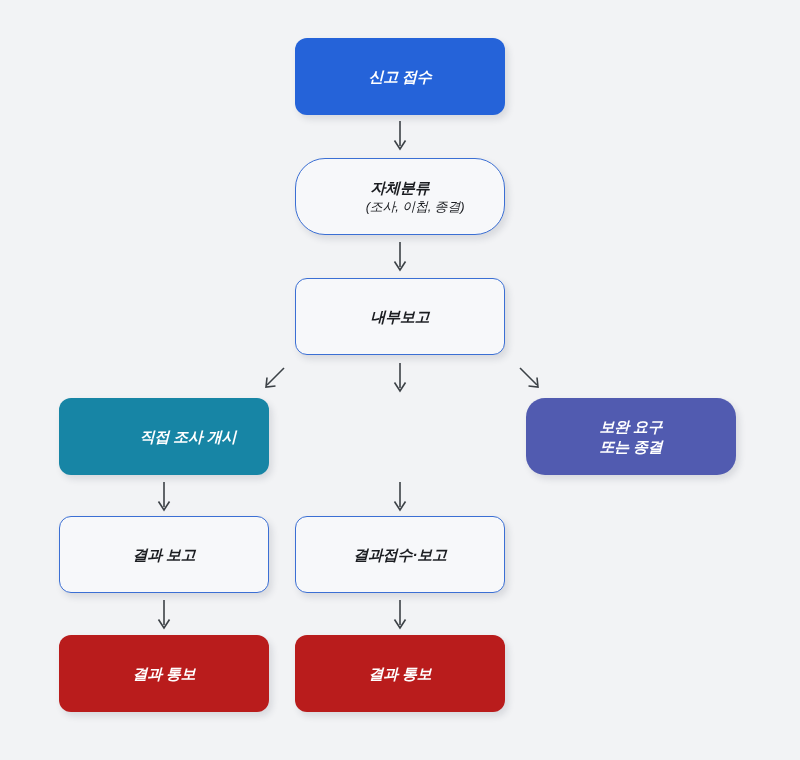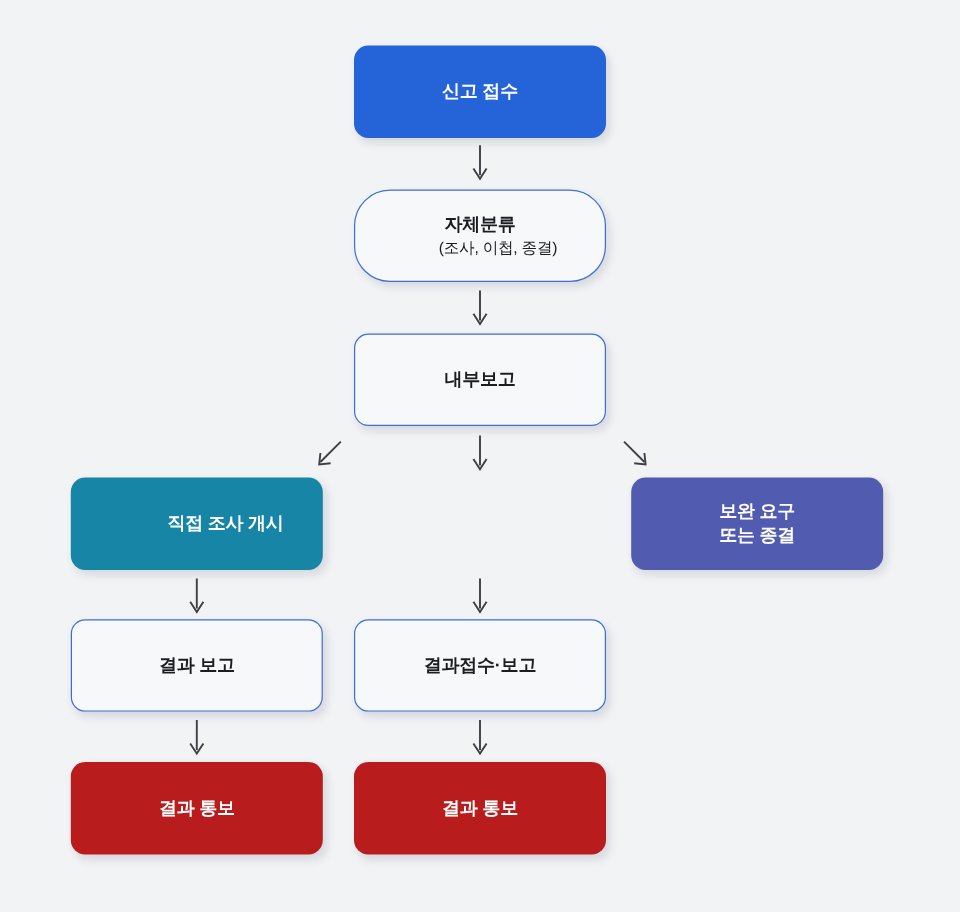--- a/index.html
+++ b/index.html
@@ -10,20 +10,21 @@
     width: 800px;
     height: 760px;
     background: #f2f3f5;
     font-family: "Liberation Sans", "DejaVu Sans", sans-serif;
     overflow: hidden;
   }
   #flow {
     position: relative;
     width: 736px;
     height: 760px;
+    font-style: italic;
   }
 
   
   .node {
     position: absolute;
     width: 210px;
     height: 77px;
     border-radius: 12px;
     box-sizing: border-box;
     display: flex;
@@ -136,21 +137,21 @@
       <line x1="2" y1="2" x2="19" y2="19" stroke="#3c4146" stroke-width="1.6"></line>
       <polyline points="10.5,20 20,21 19,11.5" fill="none" stroke="#3c4146" stroke-width="1.6"></polyline>
     </svg>
   </div>
 
   <div class="node v-teal" style="left:59px; top:398px;padding-left:48px;">
     <span class="t1">직접 조사 개시</span>
   </div>
 
 
-  <div class="node v-purple two-line" style="left:526px; top:398px;">
+  <div class="node v-purple two-line" style="left:526px; top:398px;border-radius:19px;">
     <span class="t1">보완 요구</span>
     <span class="t1">또는 종결</span>
   </div>
 
   <div class="arrow" style="left:154px; top:481px;">
     <svg width="20" height="32" viewBox="0 0 20 32" aria-hidden="true">
       <line x1="10" y1="1" x2="10" y2="26" stroke="#3c4146" stroke-width="1.6"></line>
       <polyline points="4.5,20.5 10,29 15.5,20.5" fill="none" stroke="#3c4146" stroke-width="1.6"></polyline>
     </svg>
   </div>

